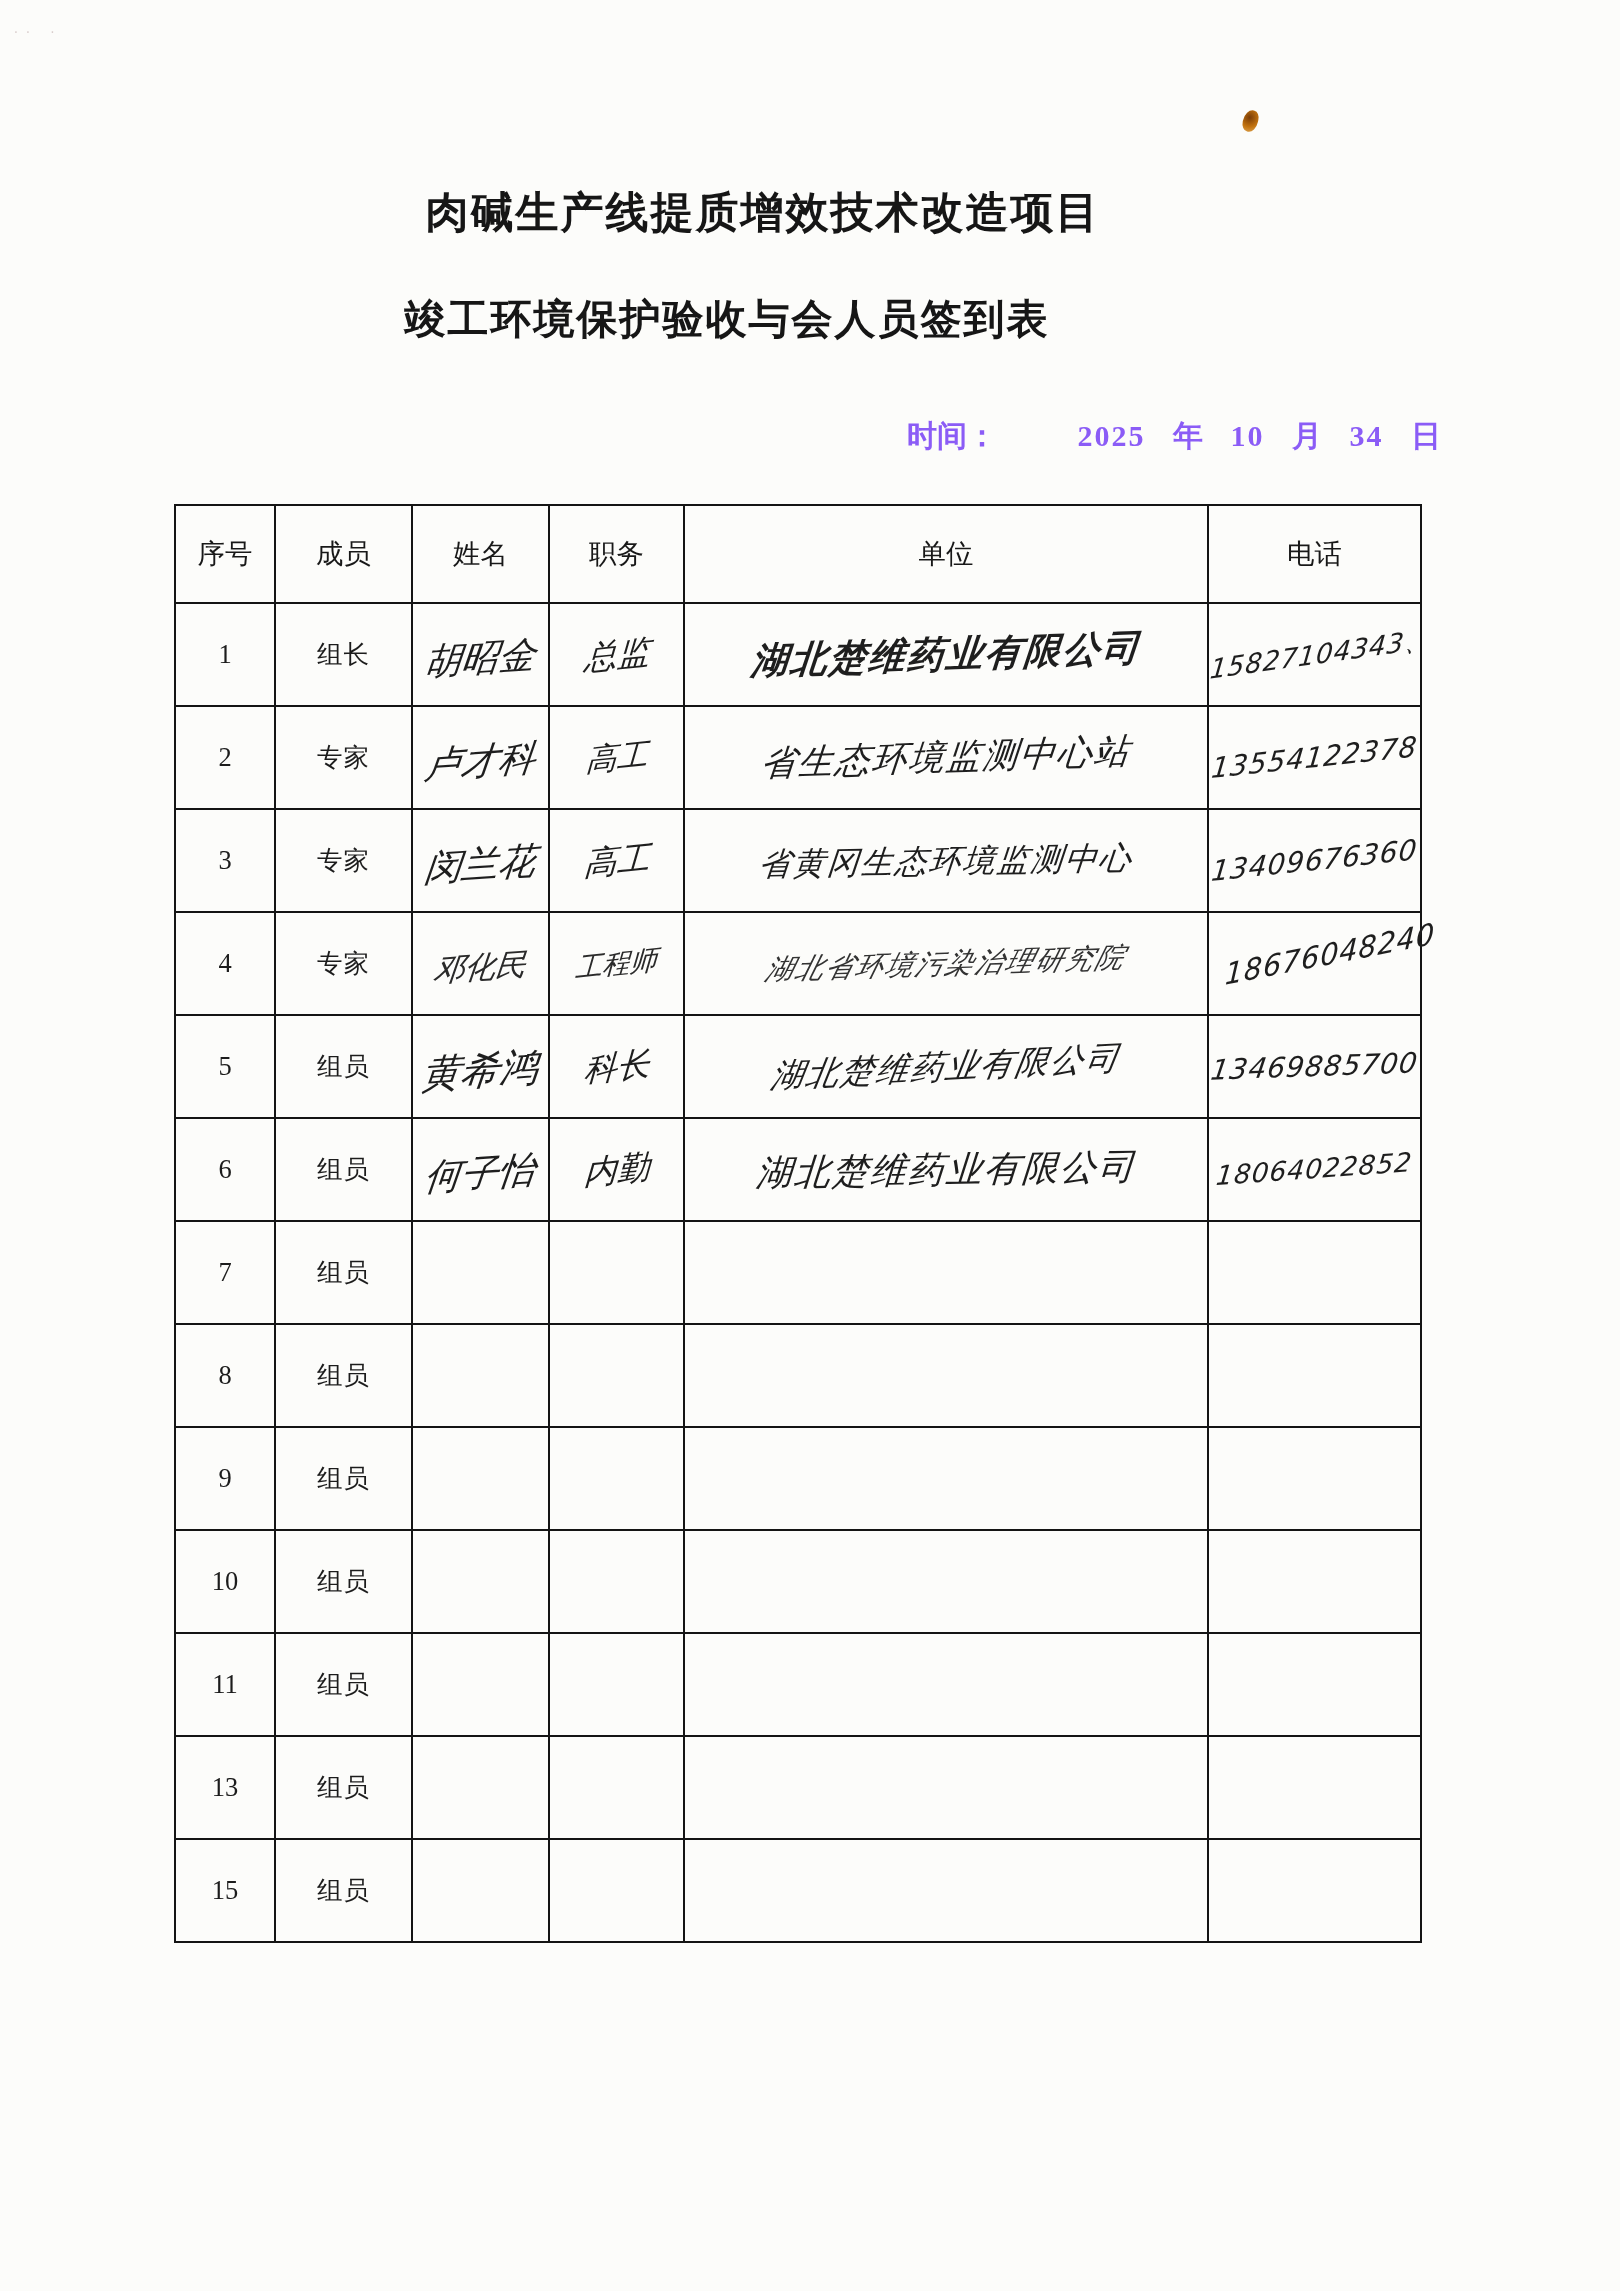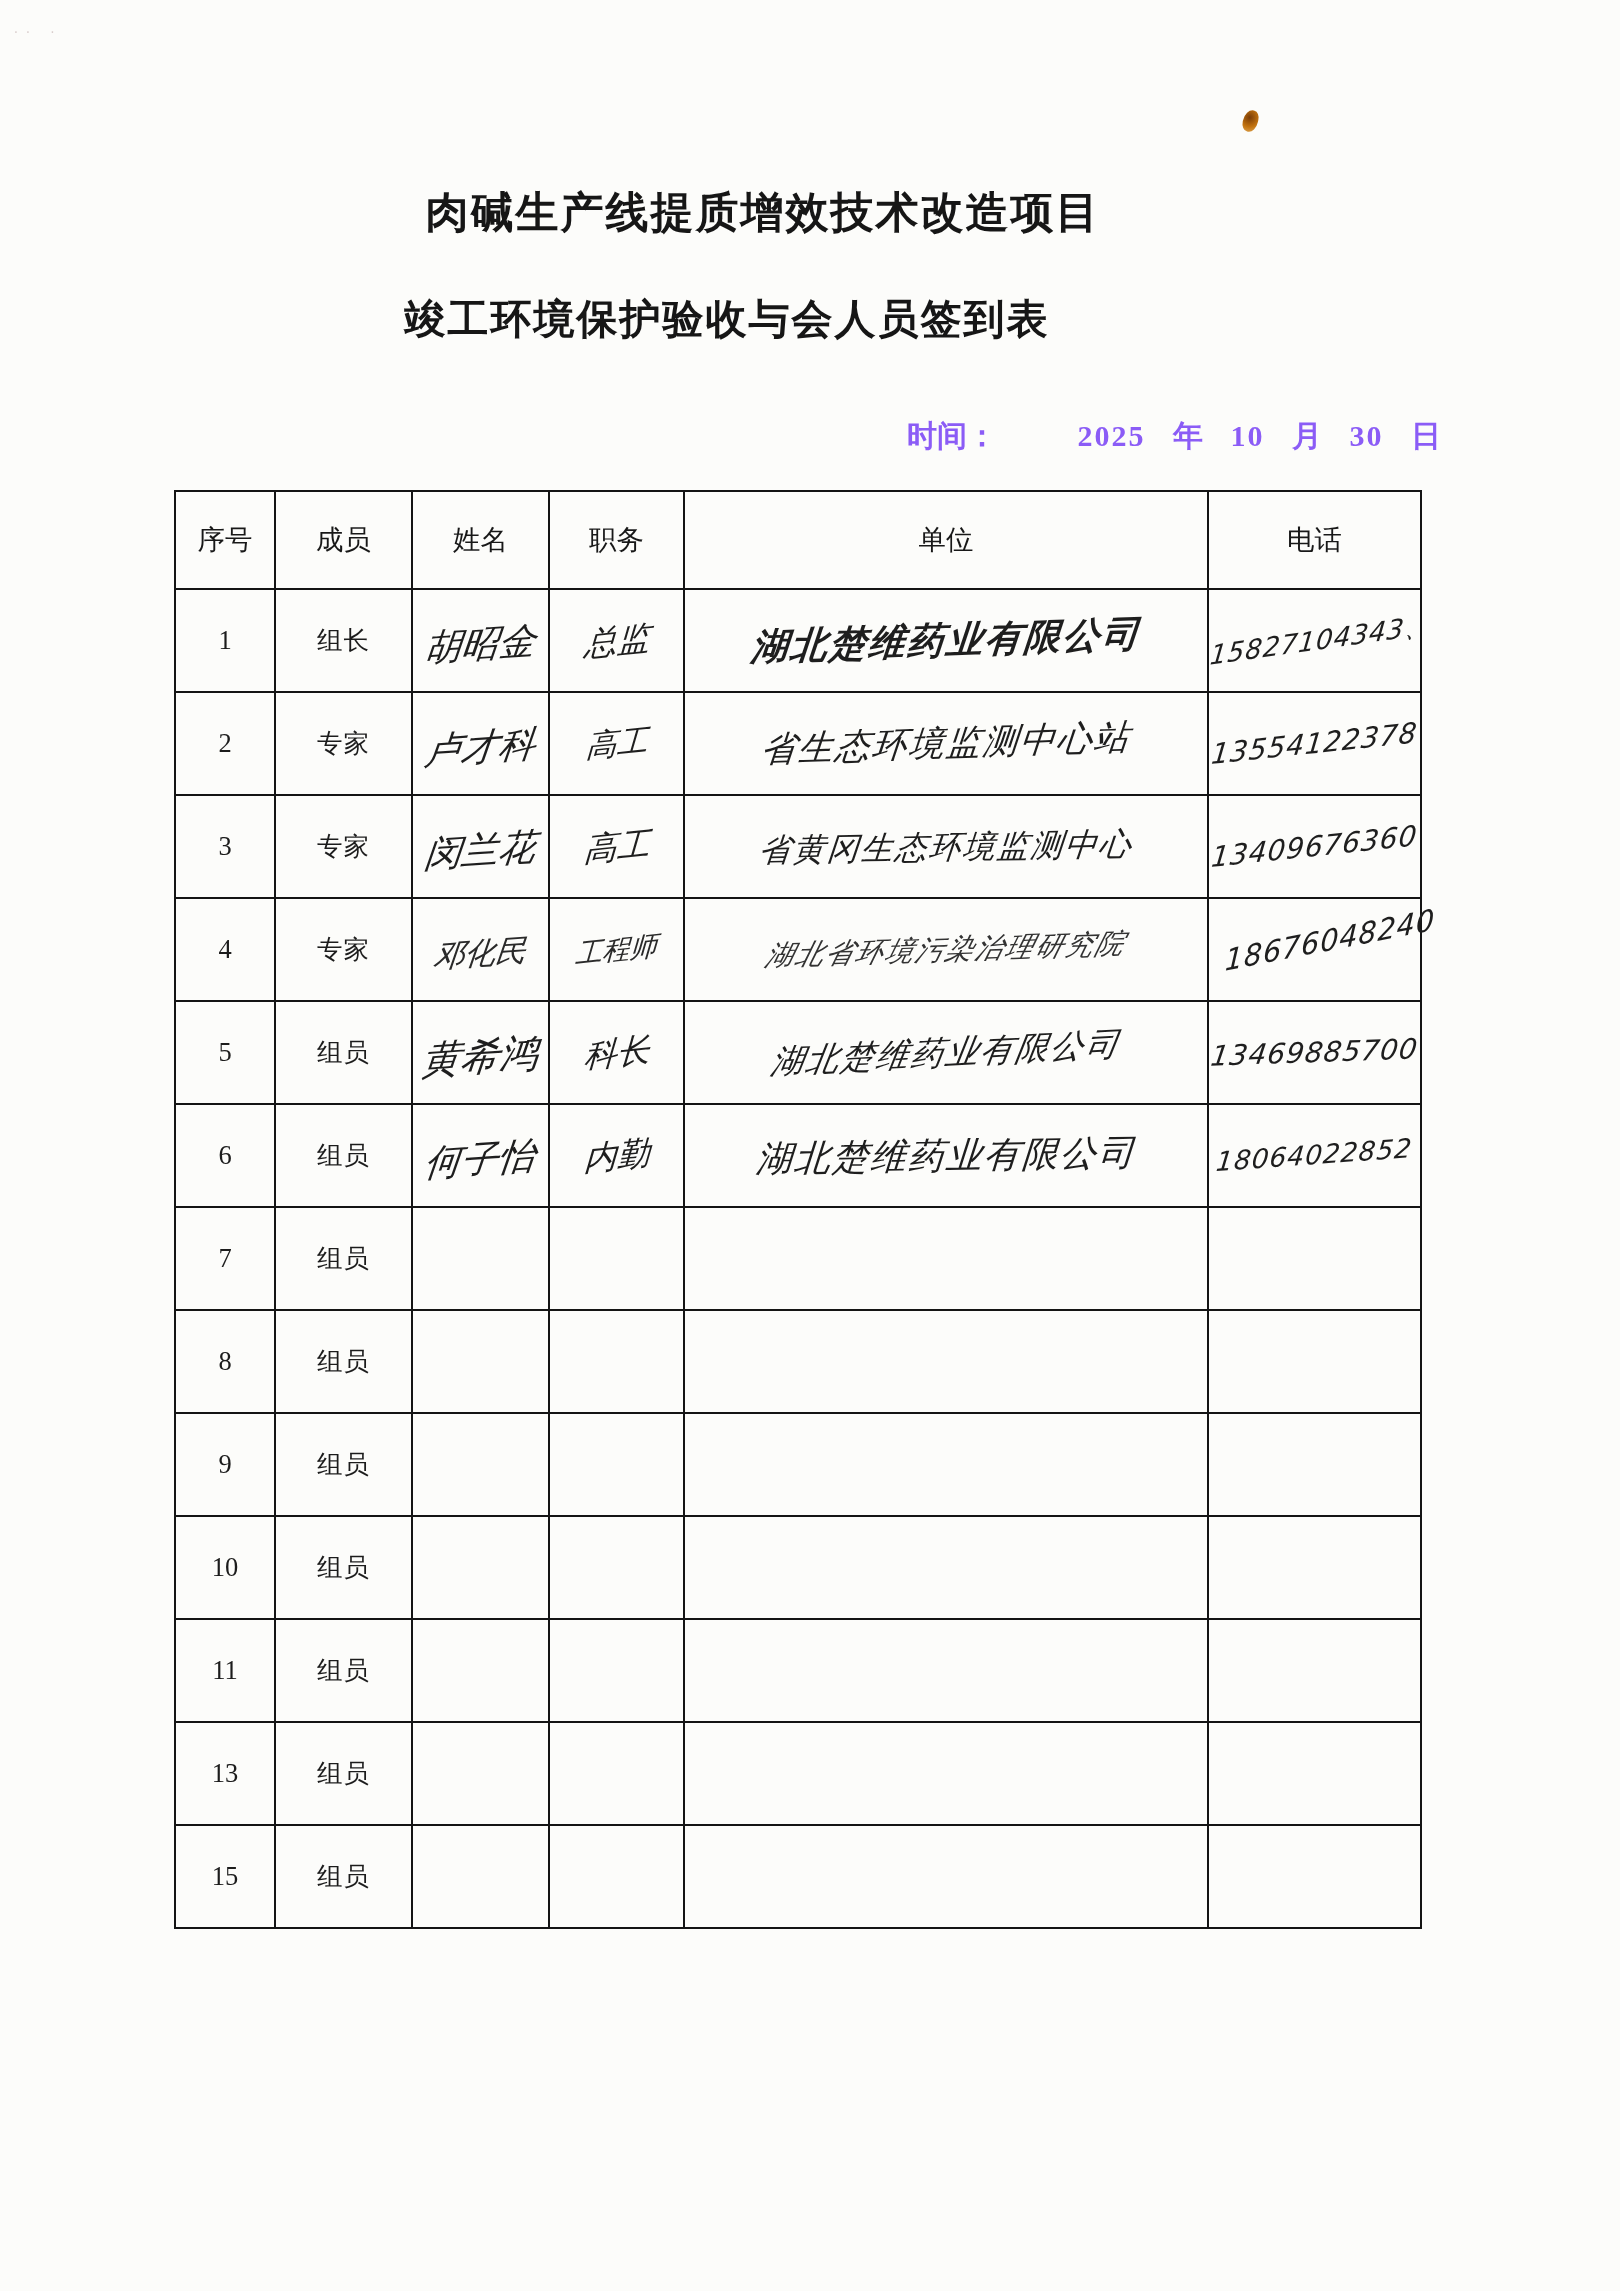--- a/index.html
+++ b/index.html
@@ -23,21 +23,21 @@
   .date-line{
     position:absolute;top:416px;left:907px;
     font-size:30px;font-weight:700;color:#8b5cf6;
     display:flex;align-items:baseline;white-space:nowrap;
   }
   .date-line .dl-label{margin-right:59px;}
   .date-line .dl-num{margin:0 21.6px 0 21.6px;letter-spacing:2px;}
   .date-line .dl-unit{margin:0 5.9px;}
   
   table.signin{
-    position:absolute;left:174px;top:490px;
+    position:absolute;left:174px;top:504px;
     width:1247px;border-collapse:collapse;table-layout:fixed;
     background:transparent;
     padding-left:16px;
   }
   table.signin col.c-no{width:100px;}
   table.signin col.c-member{width:137px;}
   table.signin col.c-name{width:137px;}
   table.signin col.c-title{width:135px;}
   table.signin col.c-unit{width:524px;}
   table.signin col.c-phone{width:213px;}
@@ -104,21 +104,21 @@
 
 <div id="title1" class="doc-title">肉碱生产线提质增效技术改造项目</div>
 <div id="title2" class="doc-title">竣工环境保护验收与会人员签到表</div>
 
 <div class="date-line">
   <span class="dl-label">时间：</span>
   <span class="dl-num">2025</span>
   <span class="dl-unit">年</span>
   <span class="dl-num">10</span>
   <span class="dl-unit">月</span>
-  <span class="dl-num">30</span>
+  <span class="dl-num">34</span>
   <span class="dl-unit">日</span>
 </div>
 
 <table class="signin">
   <colgroup>
     <col class="c-no">
       <col class="c-member">
       <col class="c-name">
     <col class="c-title">
       <col class="c-unit">

